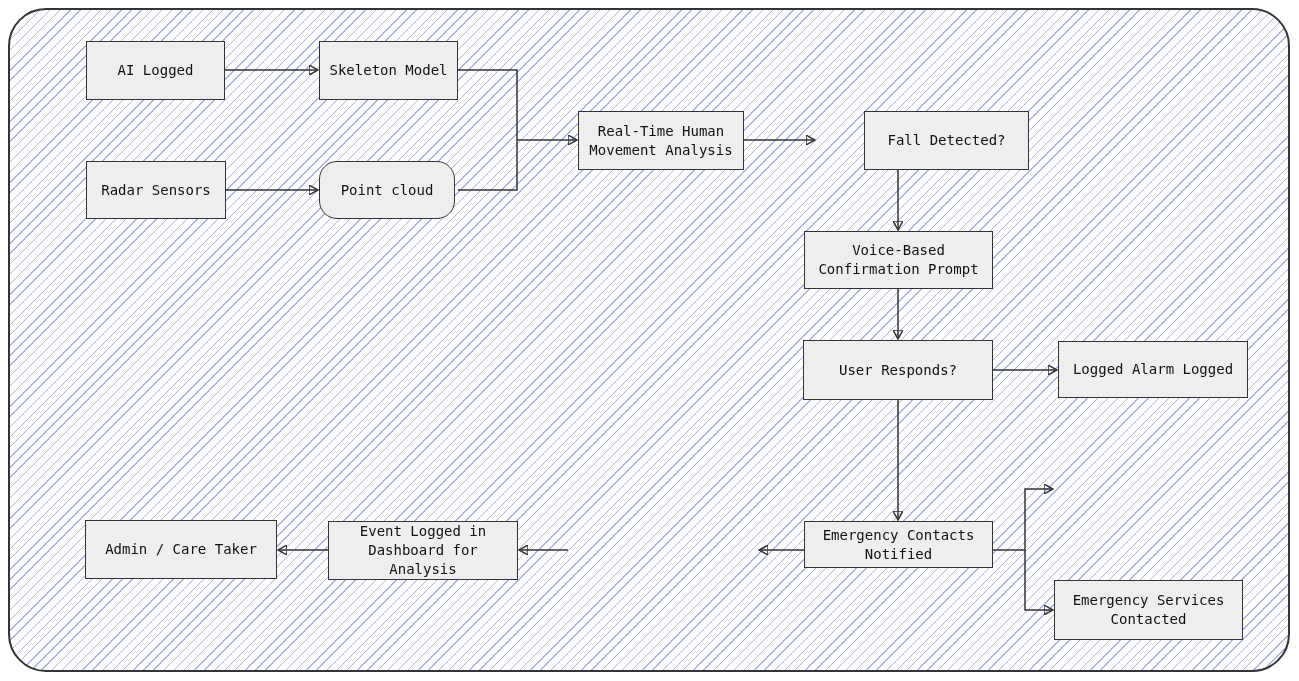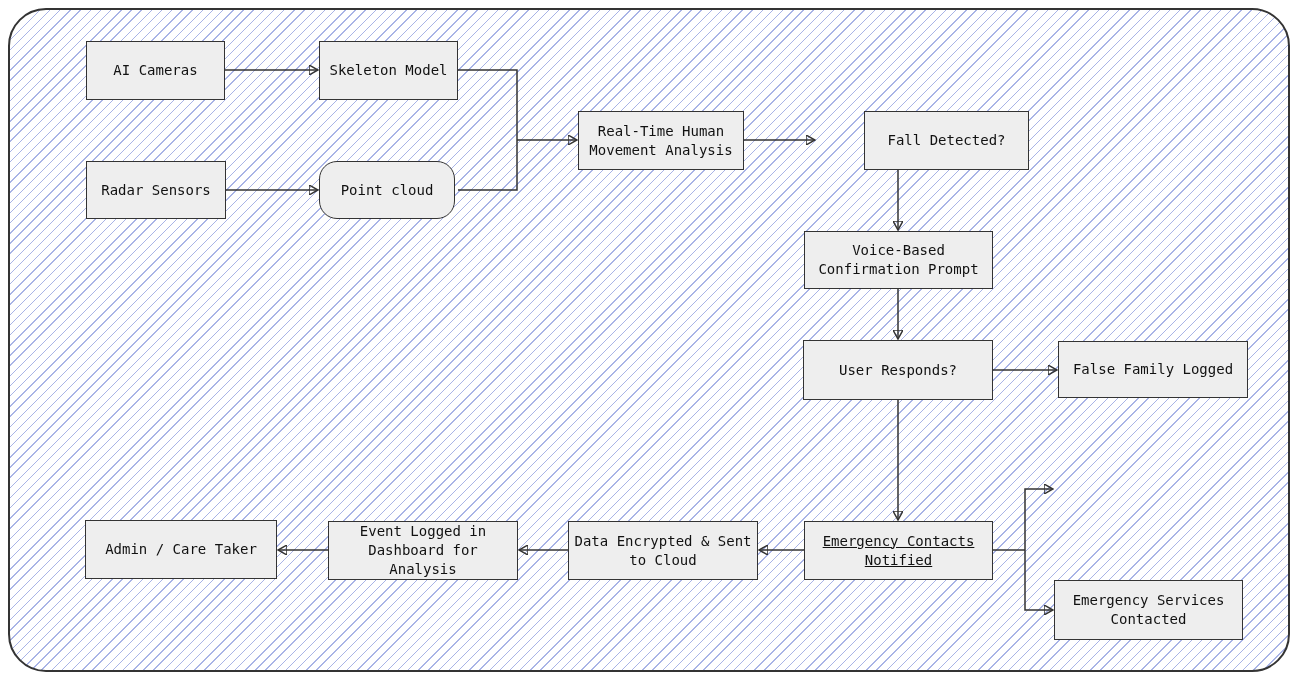--- a/index.html
+++ b/index.html
@@ -81,42 +81,41 @@
     <path d="M 993 370 L 1056 370" marker-end="url(#arrow)"></path>
     <path d="M 898 400 L 898 519" marker-end="url(#arrow)"></path>
     <path d="M 993 550 L 1025 550"></path>
     <path d="M 1025 550 L 1025 489 L 1052 489" marker-end="url(#arrow)"></path>
     <path d="M 1025 550 L 1025 610 L 1052 610" marker-end="url(#arrow)"></path>
     <path d="M 804 550 L 760 550" marker-end="url(#arrow)"></path>
     <path d="M 568 550 L 520 550" marker-end="url(#arrow)"></path>
     <path d="M 328 550 L 279 550" marker-end="url(#arrow)"></path>
   </svg>
 
-  <div class="node" style="left:86px;  top:41px;  width:139px; height:59px;">AI Cameras</div>
+  <div class="node" style="left:86px;  top:41px;  width:139px; height:59px;">AI Logged</div>
 
   <div class="node" style="left:319px; top:41px;  width:139px; height:59px;">Skeleton Model</div>
 
   <div class="node" style="left:86px;  top:161px; width:140px; height:58px;">Radar Sensors</div>
 
   <div class="node" style="left:319px; top:161px; width:136px; height:58px;border-radius:18px;">Point cloud</div>
 
   <div class="node" style="left:578px; top:111px; width:166px; height:59px;">Real-Time Human Movement Analysis</div>
 
   <div class="node" style="left:816px; top:111px; width:165px; height:59px;margin-left:48px;">Fall Detected?</div>
 
   <div class="node" style="left:804px; top:231px; width:189px; height:58px;">Voice-Based Confirmation Prompt</div>
 
   <div class="node" style="left:803px; top:340px; width:190px; height:60px;">User Responds?</div>
 
-  <div class="node" style="left:1058px;top:341px; width:190px; height:57px;">False Family Logged</div>
+  <div class="node" style="left:1058px;top:341px; width:190px; height:57px;">Logged Alarm Logged</div>
 
 
   <div class="node" style="left:1054px;top:580px; width:189px; height:60px;">Emergency Services Contacted</div>
 
-  <div class="node" style="left:804px; top:521px; width:189px; height:59px;text-decoration:underline;">Emergency Contacts Notified</div>
+  <div class="node" style="left:804px; top:521px; width:189px; height:47px;">Emergency Contacts Notified</div>
 
-  <div class="node" style="left:568px; top:521px; width:190px; height:59px;">Data Encrypted &amp; Sent to Cloud</div>
 
   <div class="node" style="left:328px; top:521px; width:190px; height:59px; padding:2px 12px;">Event Logged in Dashboard for Analysis</div>
 
   <div class="node" style="left:85px;  top:520px; width:192px; height:59px;">Admin / Care Taker</div>
 
 </div>
 
 </body></html>

